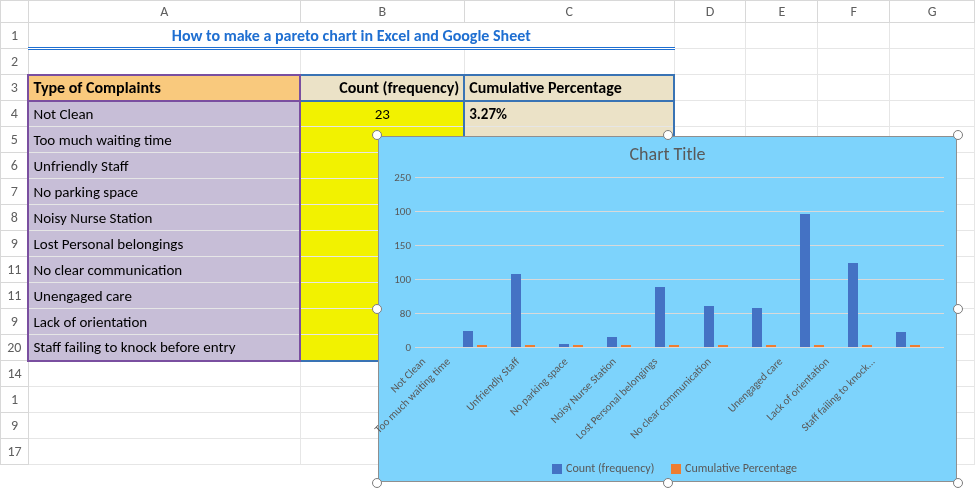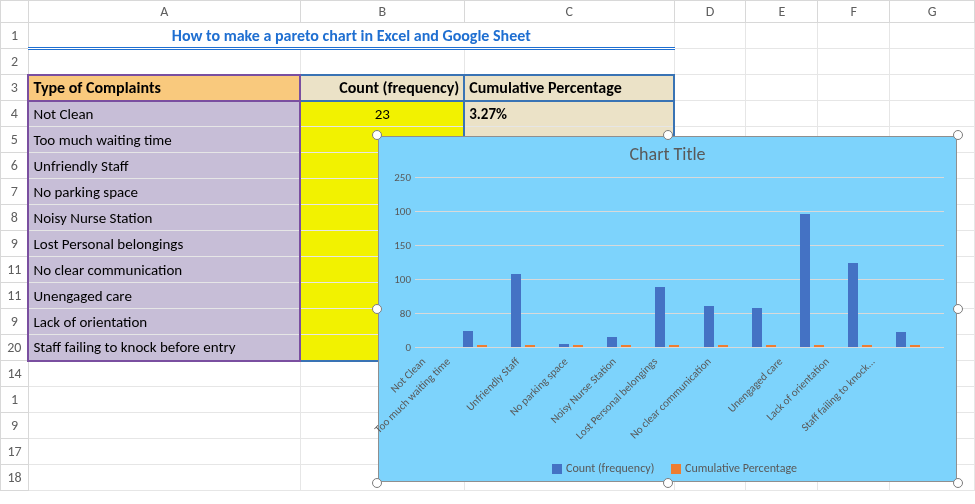--- a/index.html
+++ b/index.html
@@ -325,30 +325,20 @@
       <tr>
         <td class="rowhead">17</td>
         <td class="cell"></td>
         <td class="cell"></td>
         <td class="cell"></td>
         <td class="cell"></td>
         <td class="cell"></td>
         <td class="cell"></td>
         <td class="cell"></td>
       </tr>
-      <tr>
-        <td class="rowhead">18</td>
-        <td class="cell"></td>
-        <td class="cell"></td>
-        <td class="cell"></td>
-        <td class="cell"></td>
-        <td class="cell"></td>
-        <td class="cell"></td>
-        <td class="cell"></td>
-      </tr>
     </tbody>
 </table>
 
 <div class="chart-wrap">
   <div class="chart-box">
     <div class="chart-title">Chart Title</div>
     <div class="yaxis" id="yaxis">
         <div class="ytick" style="bottom: 0%;">0</div>
         <div class="ytick" style="bottom: 20%;">80</div>
         <div class="ytick" style="bottom: 40%;">100</div>

